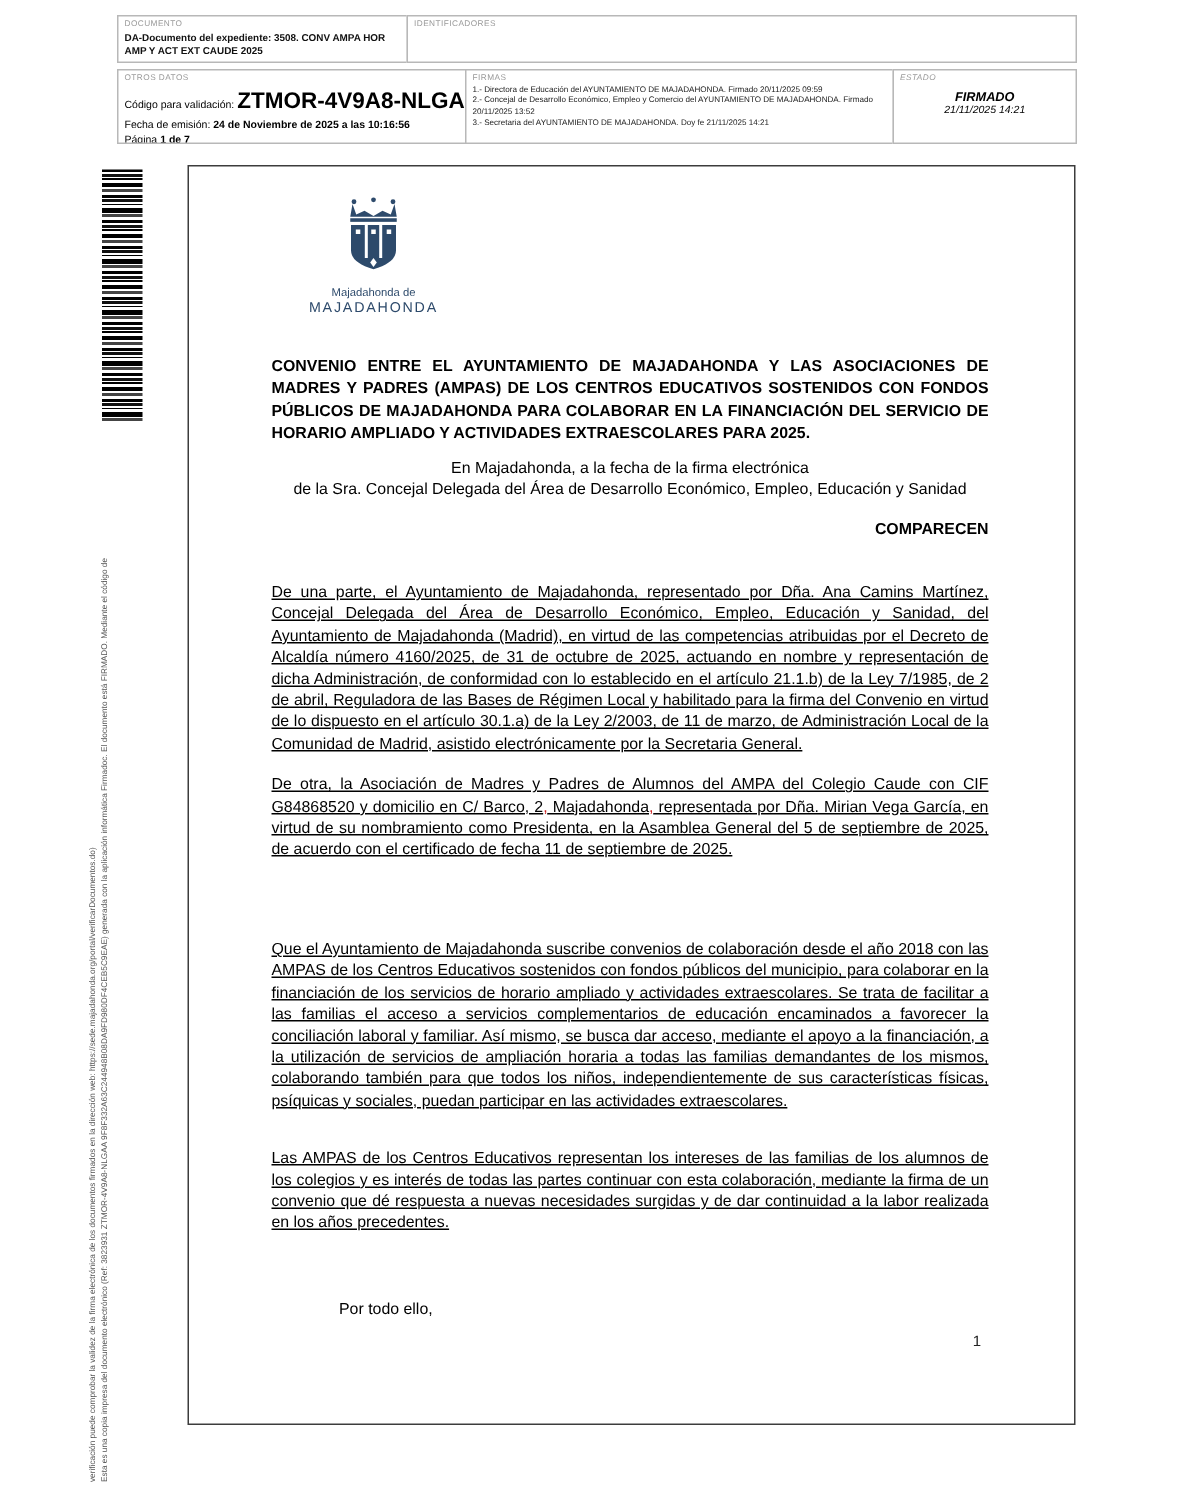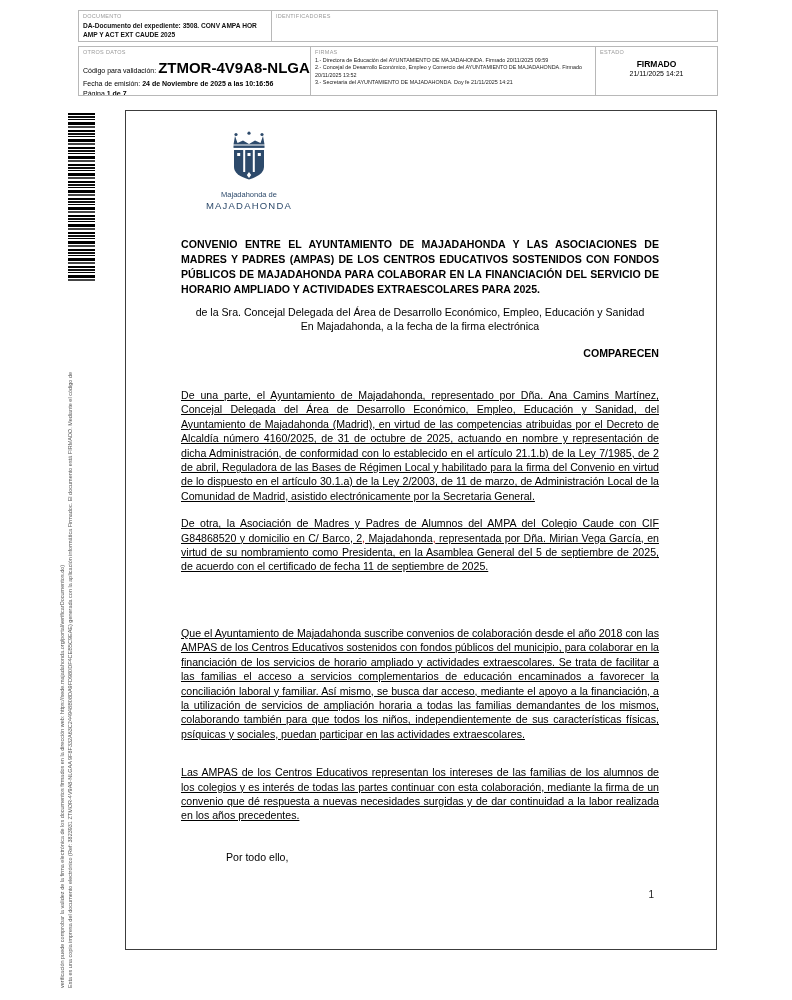--- a/index.html
+++ b/index.html
@@ -14,21 +14,21 @@
   .meta-label { font-size:5.5px; color:#9a9a9a; letter-spacing:.3px; margin-bottom:2px; }
   .box-documento { left:78px; top:10px; width:194px; height:32px; }
   .doc-value { font-size:6.6px; font-weight:bold; line-height:1.4; color:#111; }
   .box-identificadores { left:271px; top:10px; width:447px; height:32px; }
   .box-otros { left:78px; top:46px; width:233px; height:50px; }
   .otros-line { font-size:7px; line-height:1.45; white-space:nowrap; }
   .code-value { font-size:15px; font-weight:bold; }
   .bold { font-weight:bold; }
   .box-firmas { left:310px; top:46px; width:286px; height:50px; }
   .firma-item { font-size:5.4px; line-height:1.35; color:#222; }
-  .box-estado { left:595px; top:46px; width:123px; height:50px; }
+  .box-estado { left:595px; top:46px; width:123px; height:50px;font-style:italic; }
   .estado-value { text-align:center; font-weight:bold; font-size:8.5px; margin-top:4px; }
   .estado-date { text-align:center; font-size:7px; margin-top:1px; }
 
   
   .barcode {
     position:absolute; left:68px; top:113px; width:27px; height:168px;
     background:repeating-linear-gradient(180deg,
       #000 0 2px,#fff 2px 3px,#111 3px 5px,#fff 5px 6px,#000 6px 7px,
       #fff 7px 9px,#000 9px 12px,#fff 12px 13px,#444 13px 15px,#fff 15px 17px);
   }
@@ -52,21 +52,21 @@
     text-align:justify; text-align-last:left; }
   .center-line { text-align:center; font-size:10.6px; line-height:13.5px; }
   .place-block { margin-top:9px; }
   .heading { margin-top:14px; text-align:right; font-weight:bold; font-size:10.6px; }
   .heading-exponen { margin-top:18px; }
   .para { font-size:10.6px; line-height:14.4px; text-align:justify; text-align-last:left;text-decoration:underline; }
   .p1 { margin-top:29px; }
   .p2 { margin-top:13px; }
   .p3 { margin-top:52px; }
   .p4 { margin-top:24px; }
-  .closing { margin-top:28px; font-size:10.6px;padding-left:45px; }
+  .closing { margin-top:44px; font-size:10.6px;padding-left:45px; }
   .red-mark { color:#cc2222; }
   .page-number { position:absolute; right:62px; top:778px; font-size:10px; color:#222; }
 </style>
 </head>
 <body>
 
 <div class="canvas">
 
   <div class="meta-box box-documento">
     <div class="meta-label">DOCUMENTO</div>
@@ -133,22 +133,22 @@
           <path d="M22 41 l2.2 3 l-2.2 3 l-2.2 -3 Z"></path>
         </g>
       </svg>
       <div class="logo-line1">Majadahonda de</div>
       <div class="logo-line2">MAJADAHONDA</div>
     </div>
 
     <div class="doc-title">CONVENIO ENTRE EL AYUNTAMIENTO DE MAJADAHONDA Y LAS ASOCIACIONES DE MADRES Y PADRES (AMPAS) DE LOS CENTROS EDUCATIVOS SOSTENIDOS CON FONDOS PÚBLICOS DE MAJADAHONDA PARA COLABORAR EN LA FINANCIACIÓN DEL SERVICIO DE HORARIO AMPLIADO Y ACTIVIDADES EXTRAESCOLARES PARA 2025.</div>
 
     <div class="place-block">
+      <div class="center-line">En Majadahonda, a la fecha de la firma electrónica</div>
       <div class="center-line">de la Sra. Concejal Delegada del Área de Desarrollo Económico, Empleo, Educación y Sanidad</div>
-      <div class="center-line">En Majadahonda, a la fecha de la firma electrónica</div>
     </div>
 
     <div class="heading">COMPARECEN</div>
 
     <div class="para p1">De una parte, el Ayuntamiento de Majadahonda, representado por Dña. Ana Camins Martínez, Concejal Delegada del Área de Desarrollo Económico, Empleo, Educación y Sanidad, del Ayuntamiento de Majadahonda (Madrid), en virtud de las competencias atribuidas por el Decreto de Alcaldía número 4160/2025, de 31 de octubre de 2025, actuando en nombre y representación de dicha Administración, de conformidad con lo establecido en el artículo 21.1.b) de la Ley 7/1985, de 2 de abril, Reguladora de las Bases de Régimen Local y habilitado para la firma del Convenio en virtud de lo dispuesto en el artículo 30.1.a) de la Ley 2/2003, de 11 de marzo, de Administración Local de la Comunidad de Madrid, asistido electrónicamente por la Secretaria General.</div>
 
     <div class="para p2"><span>De otra, la Asociación de Madres y Padres de Alumnos del AMPA del Colegio Caude con CIF G84868520 y domicilio en C/ Barco, 2</span><span class="red-mark">,</span><span> Majadahonda</span><span class="red-mark">,</span><span> representada por Dña. Mirian Vega García, en virtud de su nombramiento como Presidenta, en la Asamblea General del 5 de septiembre de 2025, de acuerdo con el certificado de fecha 11 de septiembre de 2025.</span></div>
 
 
     <div class="para p3">Que el Ayuntamiento de Majadahonda suscribe convenios de colaboración desde el año 2018 con las AMPAS de los Centros Educativos sostenidos con fondos públicos del municipio, para colaborar en la financiación de los servicios de horario ampliado y actividades extraescolares. Se trata de facilitar a las familias el acceso a servicios complementarios de educación encaminados a favorecer la conciliación laboral y familiar. Así mismo, se busca dar acceso, mediante el apoyo a la financiación, a la utilización de servicios de ampliación horaria a todas las familias demandantes de los mismos, colaborando también para que todos los niños, independientemente de sus características físicas, psíquicas y sociales, puedan participar en las actividades extraescolares.</div>

